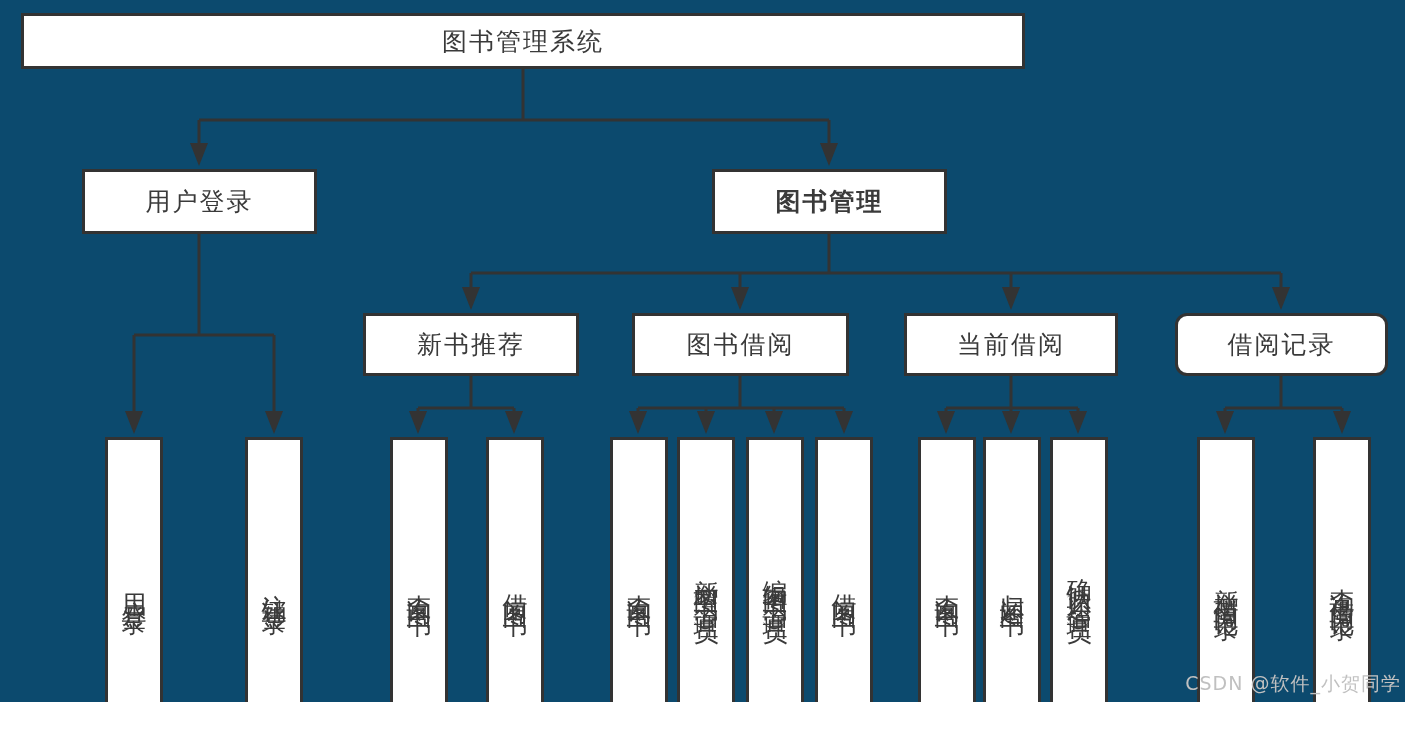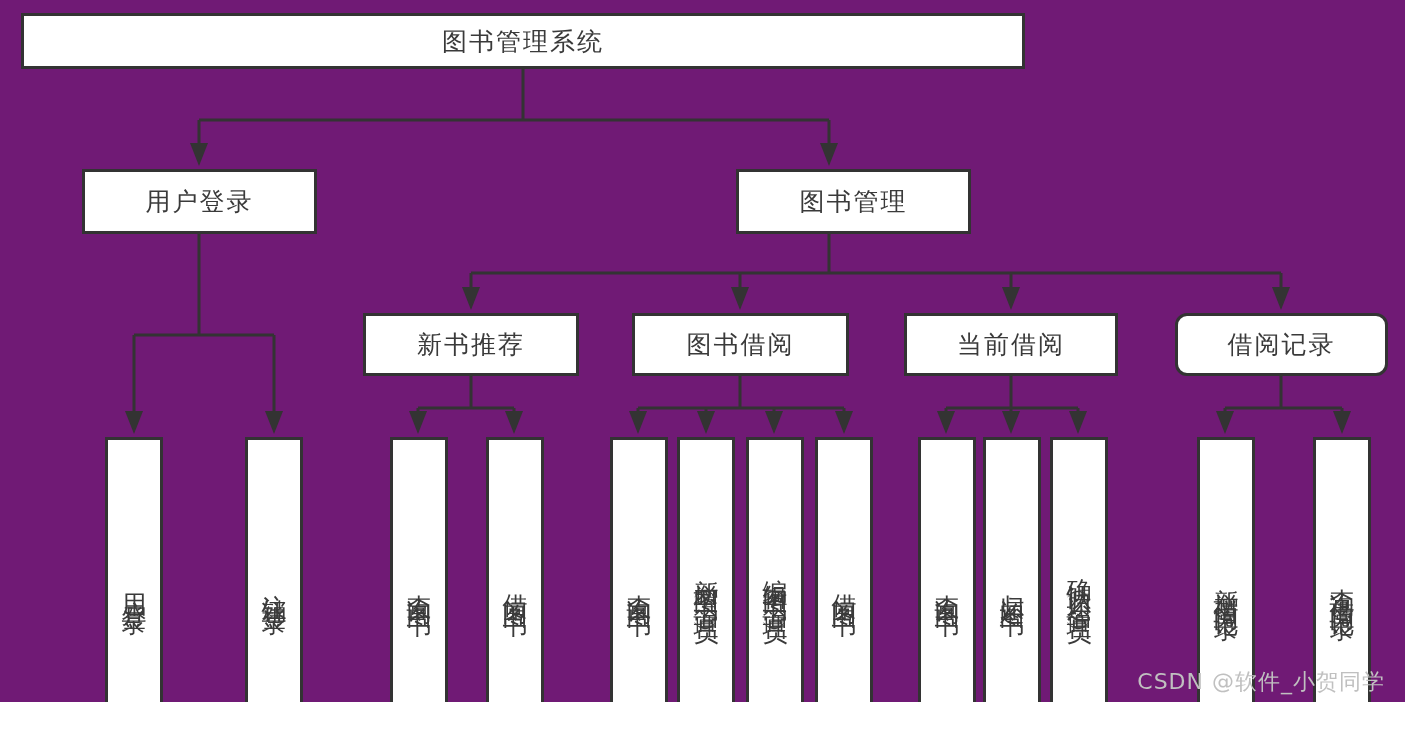--- a/index.html
+++ b/index.html
@@ -1,20 +1,20 @@
 <!DOCTYPE html>
 <html><head>
 <meta charset="utf-8">
 <style>
   html, body { margin: 0; padding: 0; background: #ffffff; }
   .stage {
     position: relative;
     width: 1405px;
     height: 702px;
-    background: #701a75;
+    background: #0c4a6e;
     font-family: "DejaVu Sans", "Liberation Sans", sans-serif;
     overflow: hidden;
   }
   svg.connectors {
     position: absolute;
     left: 0;
     top: 0;
     width: 1405px;
     height: 747px;
   }
@@ -48,44 +48,44 @@
     text-orientation: mixed;
     font-size: 25px;
     letter-spacing: 6px;
     line-height: 1;
     color: #3a3a3a;
     white-space: nowrap;
   }
   
   .n-root  { left: 21px;  top: 13px;  width: 1004px; height: 56px; }
   .n-login { left: 82px;  top: 169px; width: 235px;  height: 65px; }
-  .n-mgmt  { left: 736px; top: 169px; width: 235px;  height: 65px; }
+  .n-mgmt  { left: 712px; top: 169px; width: 235px;  height: 65px; font-weight: bold; }
   .n-l3a   { left: 363px; top: 313px; width: 216px;  height: 63px; }
   .n-l3b   { left: 632px; top: 313px; width: 217px;  height: 63px; }
   .n-l3c   { left: 904px; top: 313px; width: 214px;  height: 63px; }
   .n-l3d   { left: 1175px; top: 313px; width: 213px; height: 63px; border-radius: 12px; }
   
   .lf-1  { left: 105px; }
   .lf-2  { left: 245px; }
   .lf-3  { left: 390px; }
   .lf-4  { left: 486px; }
   .lf-5  { left: 610px; }
   .lf-6  { left: 677px; }
   .lf-7  { left: 746px; }
   .lf-8  { left: 815px; }
   .lf-9  { left: 918px; }
   .lf-10 { left: 983px; }
   .lf-11 { left: 1050px; }
   .lf-12 { left: 1197px; }
   .lf-13 { left: 1313px; }
   .watermark {
     position: absolute;
-    right: 20px;
+    right: 4px;
     bottom: 5px;
-    font-size: 22px;
+    font-size: 19px;
     color: #c0c0c0;
     letter-spacing: 1px;
     z-index: 5;
   }
 </style>
 </head>
 <body>
 
 <div class="stage">
 

